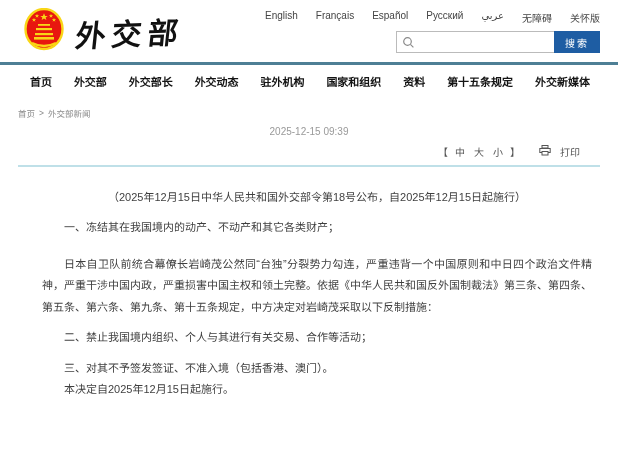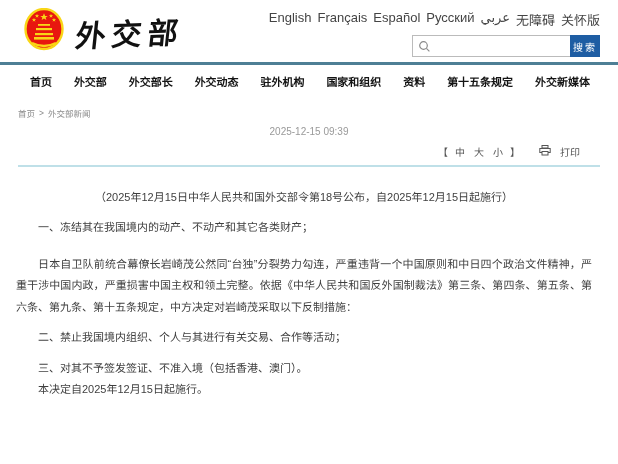--- a/index.html
+++ b/index.html
@@ -17,34 +17,34 @@
     padding:8px 18px 4px 24px; height:62px;
   }
   .brand{ display:flex; align-items:center; gap:12px; }
   .calligraphy{
     font-family:"DejaVu Serif","Liberation Serif",serif;
     font-size:30px; font-weight:bold; color:#111;
     transform:skewX(-8deg) rotate(-2deg);
     letter-spacing:6px;
   }
   .header-right{ display:flex; flex-direction:column; align-items:flex-end; gap:6px; padding-top:2px; }
-  .lang-row{ display:flex; gap:6px; font-size:13px; color:#444; }
+  .lang-row{ display:flex; gap:18px; font-size:10px; color:#444; }
   .lang-row span{ cursor:pointer; white-space:nowrap; }
   .search-row{ display:flex; }
   .search-box{
     position:relative; width:158px; height:22px;
     border:1px solid #bbb; border-right:none; background:#fff;
   }
   .search-box svg{ position:absolute; left:5px; top:4px; }
   .search-box input{
     width:100%; height:100%; border:none; outline:none;
     padding:0 4px 0 20px; font-size:10px; background:transparent;
   }
   .search-btn{
-    width:30px; height:22px; border:none; cursor:pointer;
+    width:46px; height:22px; border:none; cursor:pointer;
     background:#1e5da3; color:#fff; font-size:10px; letter-spacing:2px;
   }
 
   
   .main-nav{
     border-top:3px solid #4e7f95;
     display:flex; justify-content:space-between; align-items:center;
     padding:8px 28px 9px 30px;
   }
   .main-nav .nav-item{
@@ -69,21 +69,21 @@
     display:flex; justify-content:flex-end; align-items:center; gap:5px;
     font-size:10px; color:#555;
   }
   .tools-row .fs{ cursor:pointer; padding:0 2px; }
   .tools-row .bracket{ color:#555; }
   .print-btn{ display:flex; align-items:center; gap:9px; margin-left:14px; cursor:pointer; color:#555; }
   .divider{ margin:6px 18px 0; border:none; border-top:2px solid #bfe0e8; }
 
   
   .article-body{
-    padding:20px 26px 0 16px;
+    padding:20px 26px 0 42px;
     font-size:11px; line-height:1.95; color:#3f3f3f;
   }
   .p-center{ text-align:center; }
   .p-indent{ text-indent:2em; text-align:justify; }
   .p-intro{ margin-top:15px; }
   .p-measure{ margin-top:9px; }
   .p-effective{ }
 </style>
 </head>
 <body>

